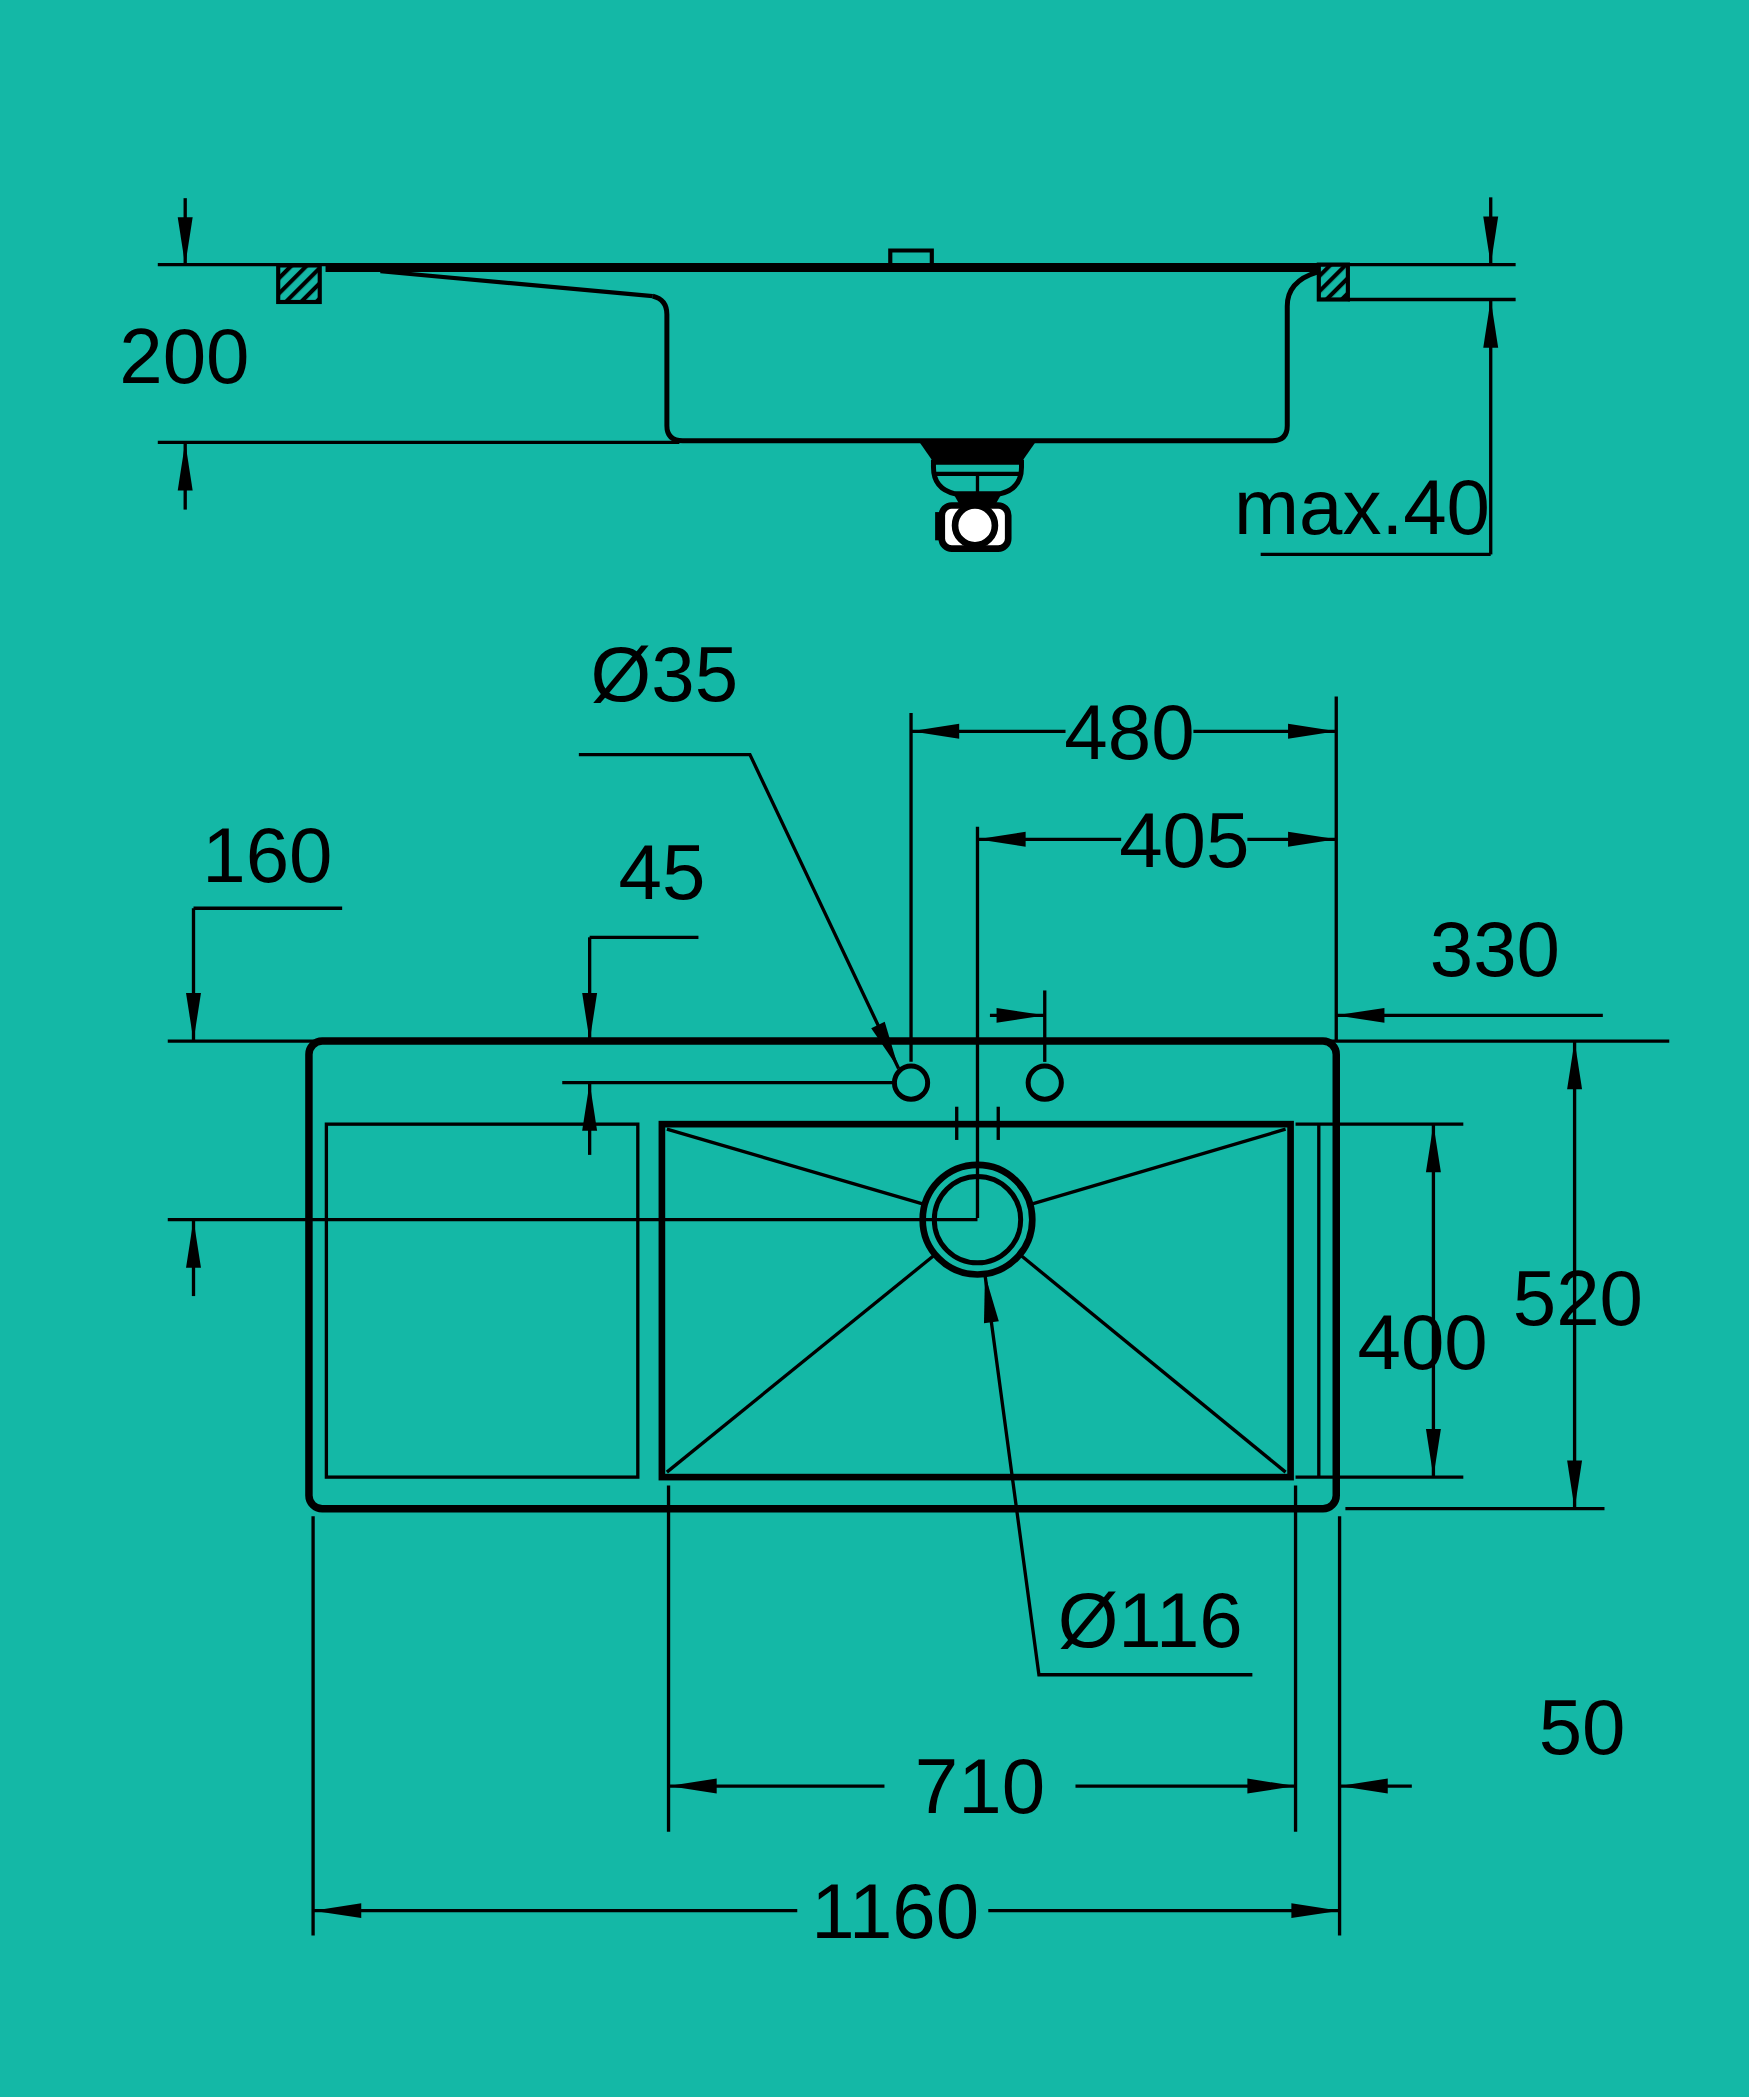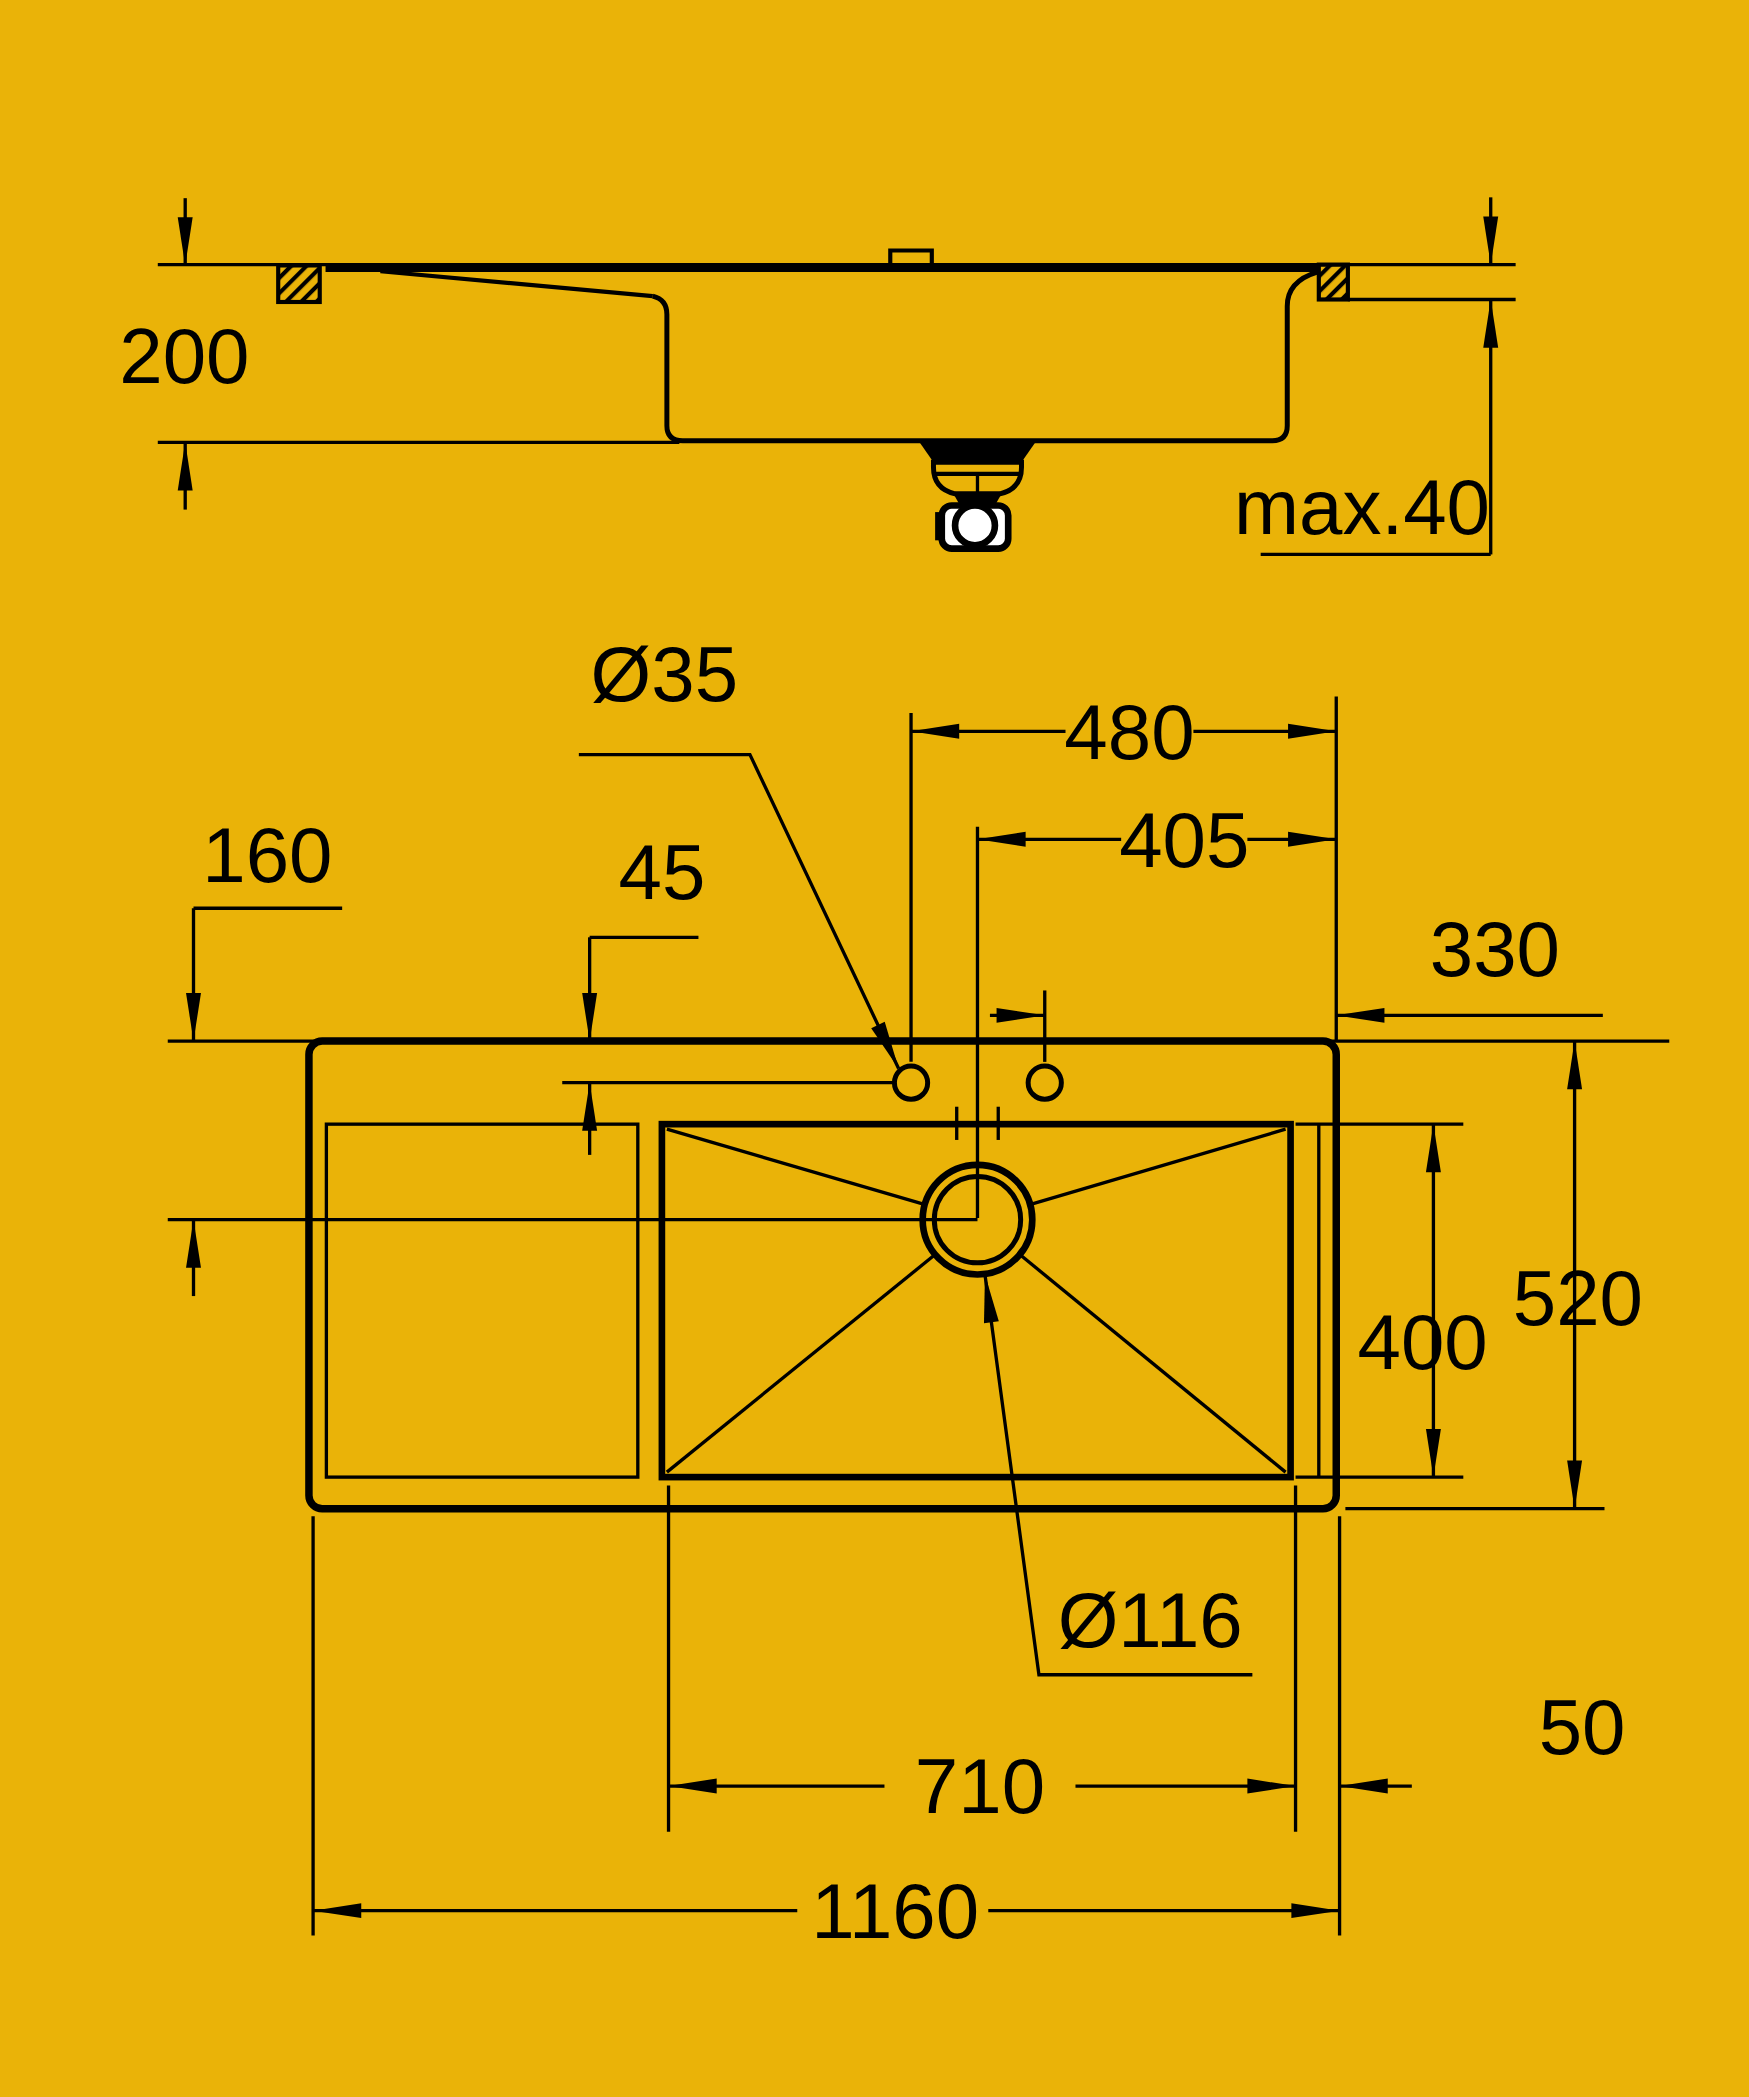--- a/index.html
+++ b/index.html
@@ -1,16 +1,16 @@
 <!DOCTYPE html>
 <html style="font-size:13.3px"><head>
 <meta charset="utf-8">
 <style>
   html,body{margin:0;padding:0;background:#fff;}
-  .canvas{width:1749px;height:2098px;background:#eab308;position:relative;font-family:"Liberation Sans",sans-serif;}
+  .canvas{width:1749px;height:2098px;background:#14b8a6;position:relative;font-family:"Liberation Sans",sans-serif;}
   svg{display:block;}
   .thin  {stroke:#000;stroke-width:4;fill:none;}
   .med   {stroke:#000;stroke-width:5;fill:none;}
   .wall  {stroke:#000;stroke-width:6;fill:none;}
   .thick {stroke:#000;stroke-width:8;fill:none;}
   .xthick{stroke:#000;stroke-width:9;fill:none;}
   .dim   {stroke:#000;stroke-width:4;fill:none;}
   .blk   {fill:#000;stroke:none;}
   text.d {font-family:"Liberation Sans",sans-serif;font-size:94px;fill:#000;text-anchor:middle;}
 </style>

